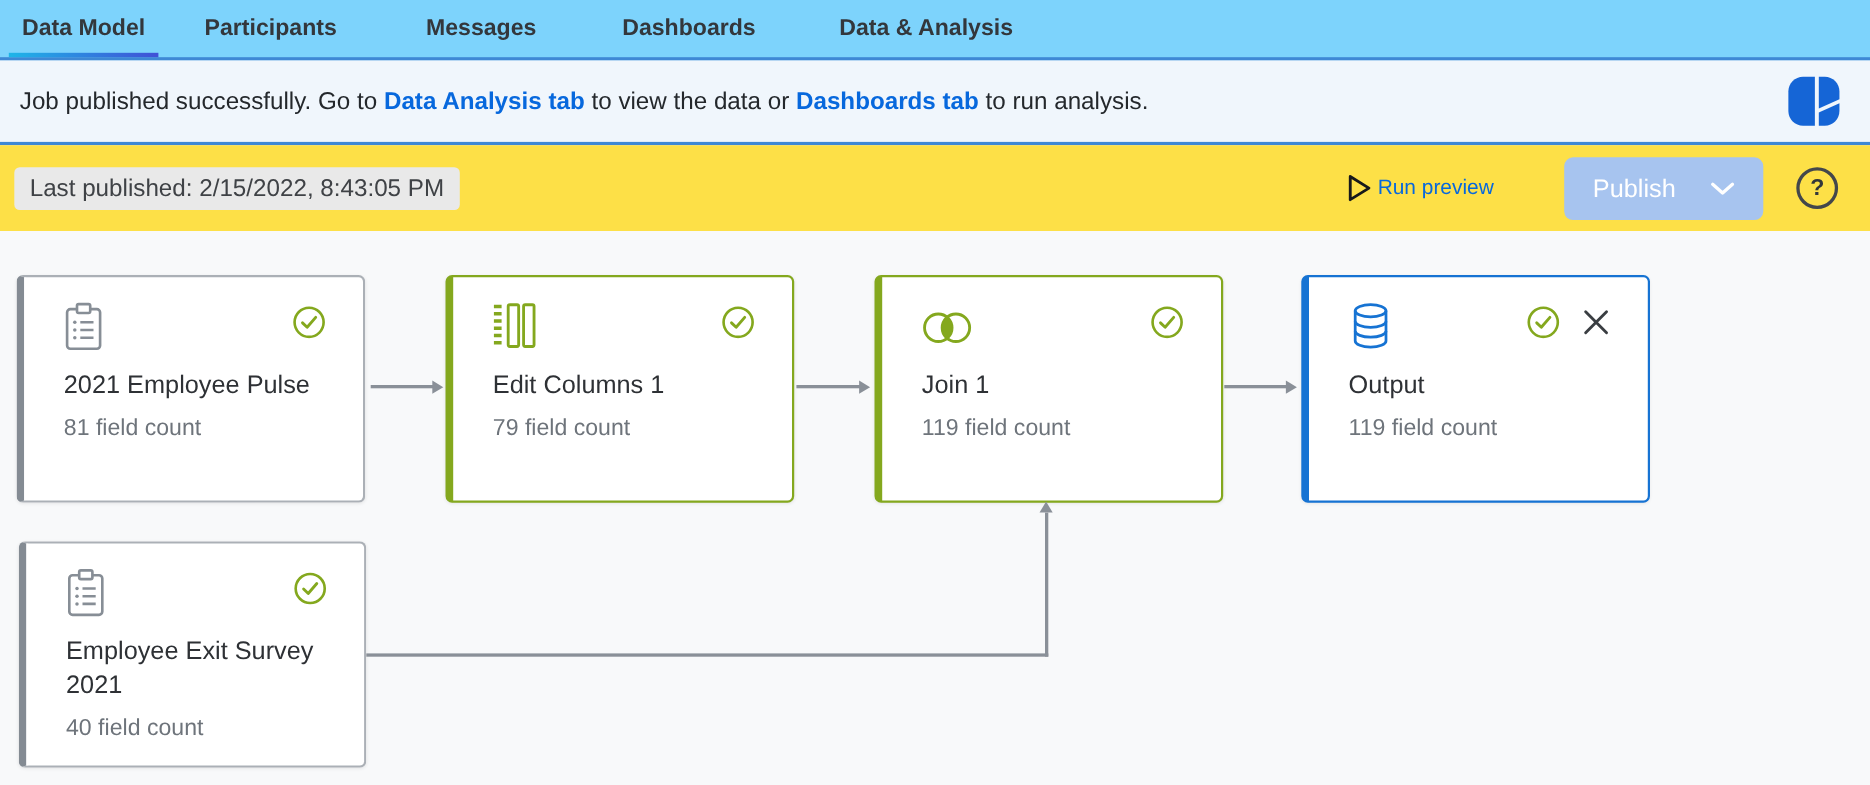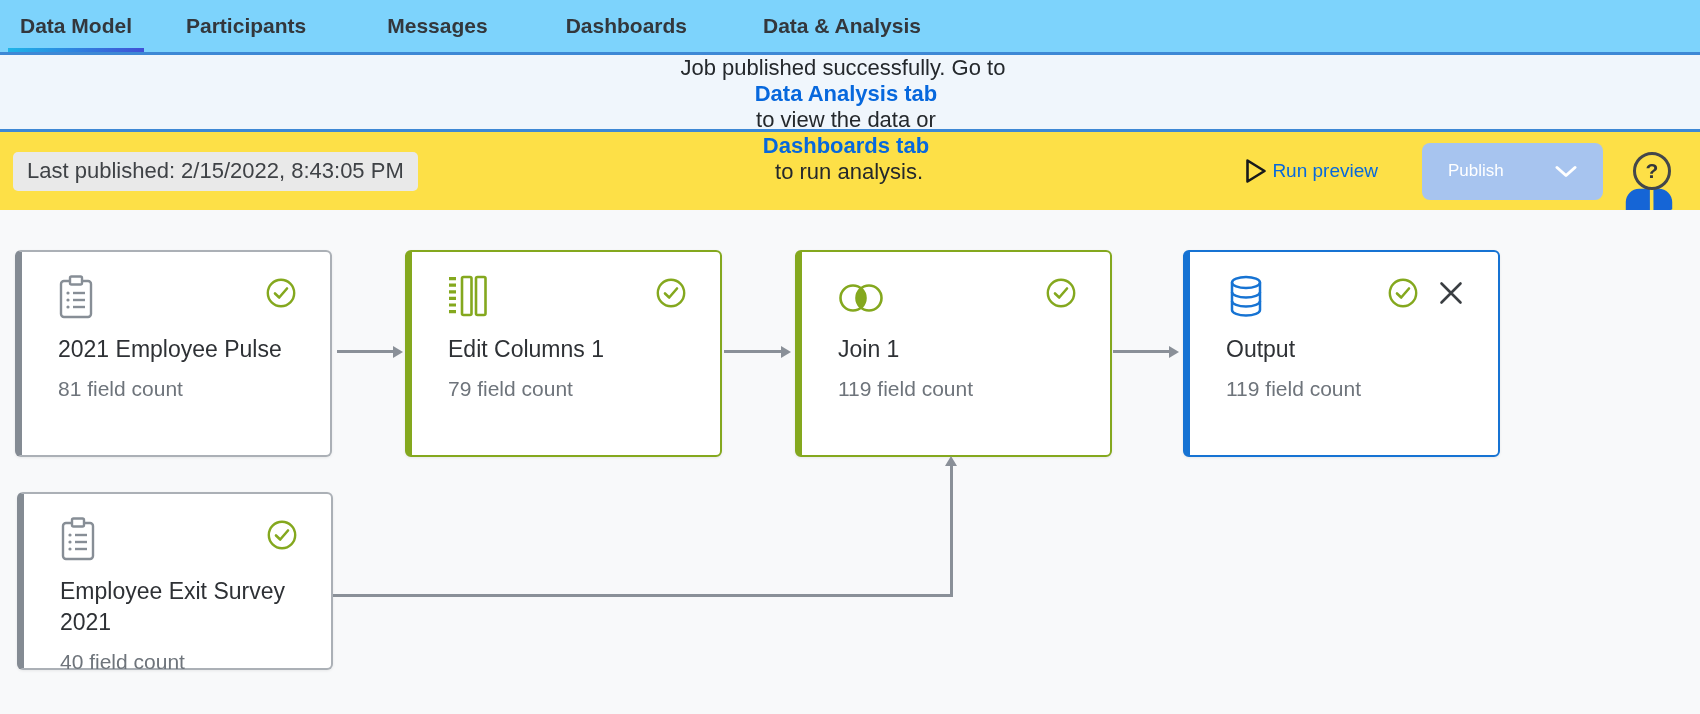--- a/index.html
+++ b/index.html
@@ -13,33 +13,33 @@
   .tab:nth-child(1){ margin-left:8px; }
   .tab:nth-child(2){ margin-left:30px; }
   .tab:nth-child(3){ margin-left:57px; }
   .tab:nth-child(4){ margin-left:54px; }
   .tab:nth-child(5){ margin-left:52px; }
   .tab.active::after { content:""; position:absolute; left:0; right:0; bottom:0; height:4px;
          background:linear-gradient(90deg,#1EB5E8,#4050D6); }
 
   
   .notif { height:77px; background:#F0F6FC; border-bottom:3px solid #3E88D5; display:flex;
-           align-items:center; padding:0 26px 0 18px; font-size:22px; color:#24282C;flex-direction:column; }
+           align-items:center; padding:0 26px 0 18px; font-size:22px; color:#24282C; }
   .notif span { white-space:pre-wrap; }
   .notif .link { color:#0768DD; font-weight:700; cursor:pointer; }
   .notif-logo { margin-left:auto; display:flex; align-items:center; }
 
   
   .toolbar { height:78px; background:#fde047; display:flex; align-items:center; padding:0 29px 0 13px; }
   .badge { background:#E9E9E9; border-radius:5px; height:39px; display:flex; align-items:center;
            padding:0 14px; font-size:22px; color:#3F4246; }
   .toolbar-right { margin-left:auto; display:flex; align-items:center; }
   .runpreview { display:flex; align-items:center; gap:4px; color:#0768DD; font-size:19px; cursor:pointer; }
-  .publish-btn { margin-left:44px; width:181px; height:57px; background:#A7C4EF; border:none;
-           border-radius:8px; color:#FFFFFF; font-size:17px; font-family:inherit; display:flex;
+  .publish-btn { margin-left:64px; width:181px; height:57px; background:#A7C4EF; border:none;
+           border-radius:8px; color:#FFFFFF; font-size:23px; font-family:inherit; display:flex;
            align-items:center; justify-content:space-between; padding:0 26px; cursor:pointer; }
   .help-btn { margin-left:30px; width:38px; height:38px; border-radius:50%; border:3px solid #43474B;
            display:flex; align-items:center; justify-content:center; font-size:21px; font-weight:700;
            color:#33373B; background:transparent; cursor:pointer; }
 
   
   .canvas { position:relative; height:504px; background:#F8F9FA; }
   .node { position:absolute; width:317px; height:207px; background:#FFFFFF; border-radius:6px;
           padding:22px 34px 0 36px; box-shadow:0 1px 3px rgba(0,0,0,0.07); cursor:pointer; }
   .node--gray  { border:2px solid #ABB0B6; border-left:7px solid #848B93; }
@@ -47,21 +47,21 @@
   .node--blue  { border:2px solid #1673D3; border-left:7px solid #1673D3; }
   .node-head { display:flex; justify-content:space-between; align-items:flex-start; height:46px; }
   .node-status { display:flex; align-items:flex-start; gap:12px; margin-top:4px; }
   .node-title { margin-top:14px; font-size:23px; line-height:31px; color:#2E3135; }
   .node-sub   { margin-top:12px; font-size:21px; color:#6E747B; }
 
   #node1 { left:15px;  top:40px;  }
   #node2 { left:405px; top:40px;  }
   #node3 { left:795px; top:40px;  }
   #node4 { left:1183px;top:40px;  }
-  #node5 { left:17px;  top:282px; height:178px; width:316px; }
+  #node5 { left:17px;  top:282px; height:206px; width:316px; }
 
   
   .line { position:absolute; background:#8A9098; }
   .head-right { position:absolute; width:0; height:0; border-left:10px solid #8A9098;
                 border-top:6px solid transparent; border-bottom:6px solid transparent; }
   .head-up { position:absolute; width:0; height:0; border-bottom:10px solid #8A9098;
                 border-left:6px solid transparent; border-right:6px solid transparent; }
   #conn1-line { left:337px; top:140px; width:58px; height:3px; }
   #conn1-head { left:393px; top:136px; }
   #conn2-line { left:724px; top:140px; width:59px; height:3px; }

